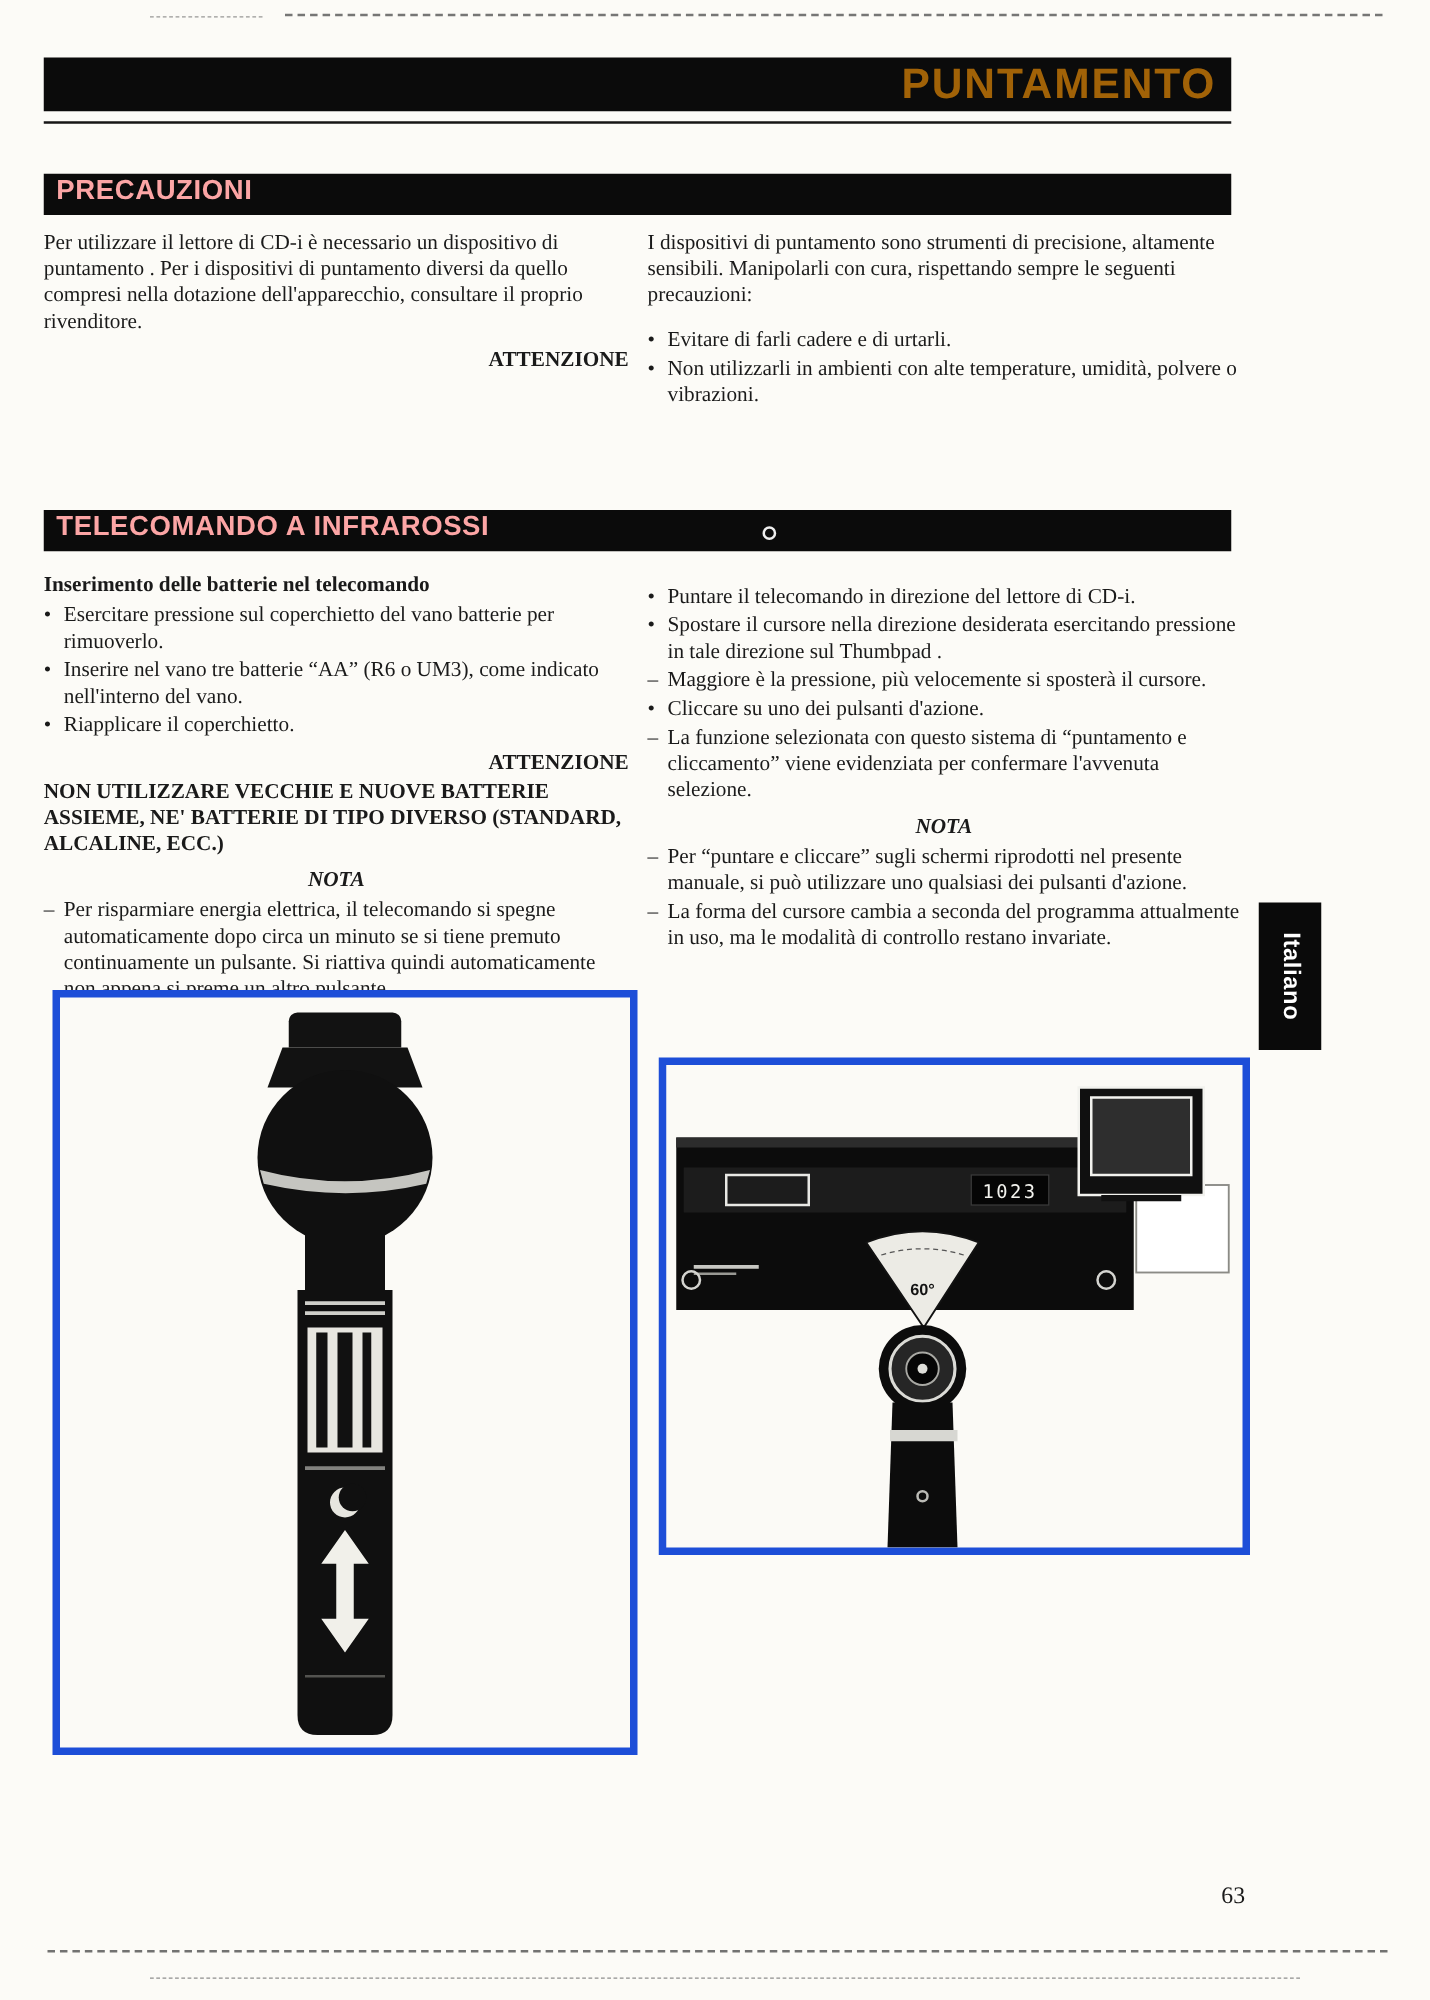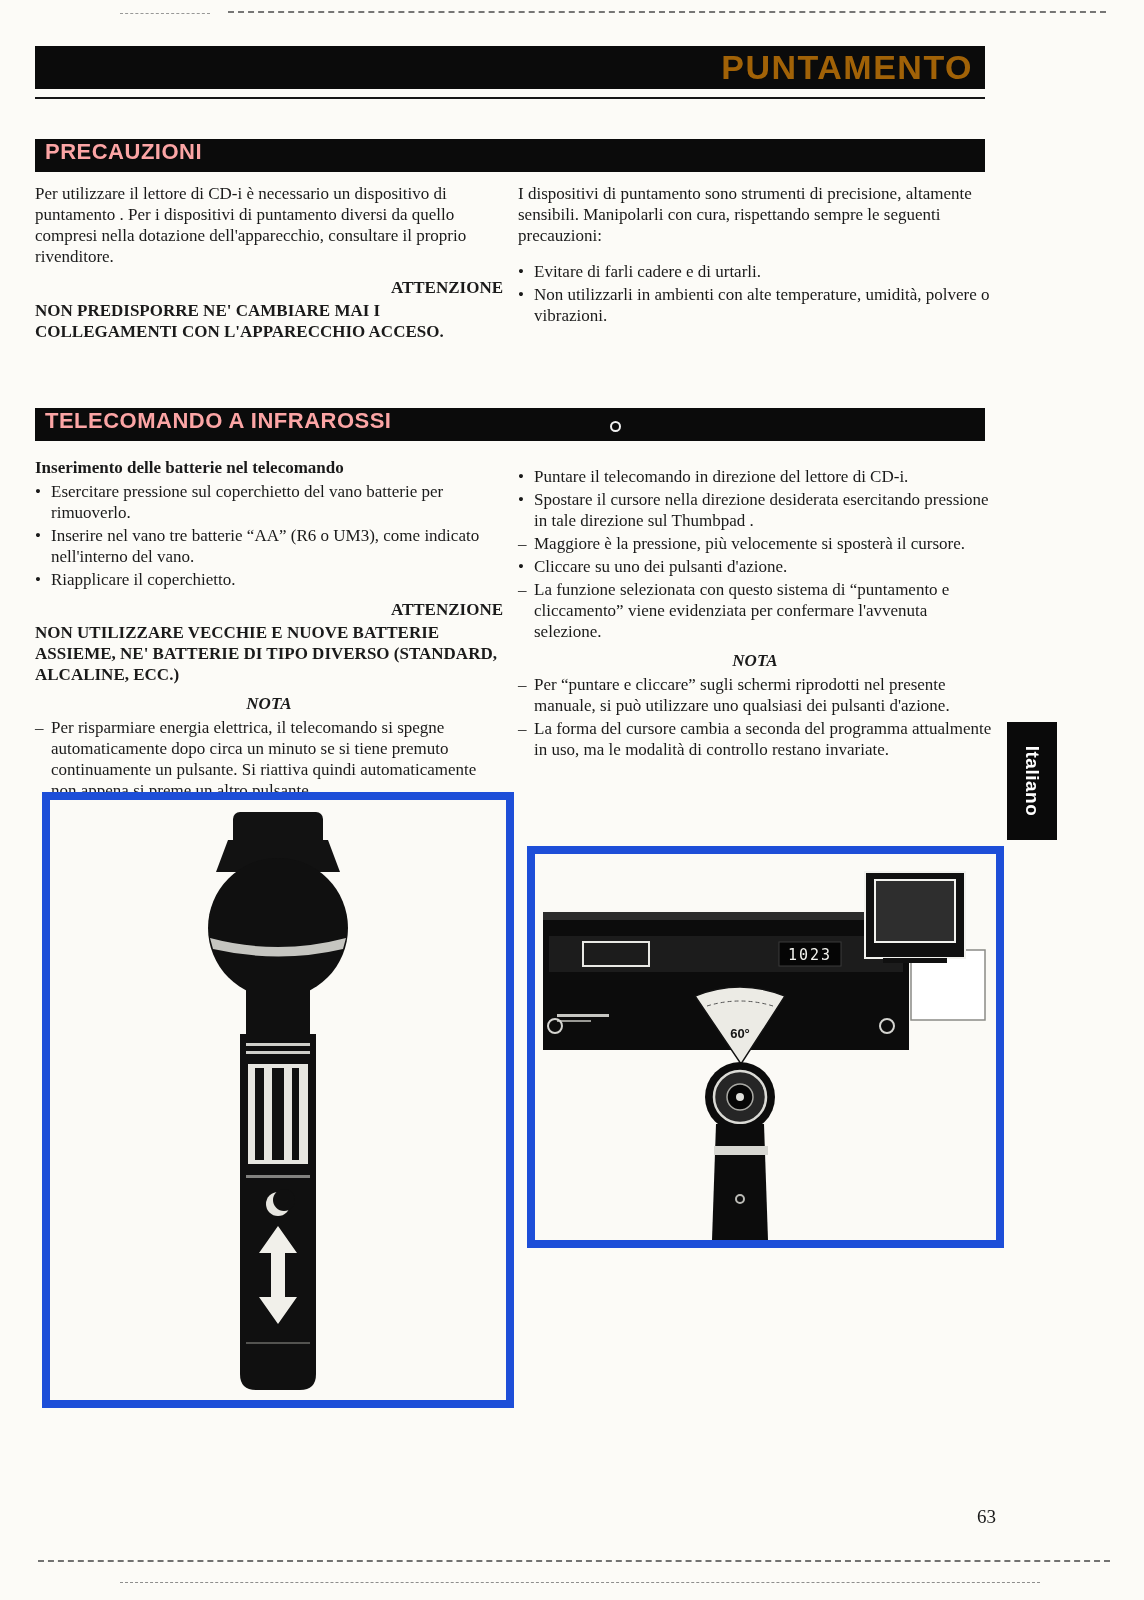--- a/index.html
+++ b/index.html
@@ -53,21 +53,21 @@
   .bold-body { font-weight:700; margin-bottom:8px; }
   .subhead { font-weight:700; margin-bottom:3px; }
   .nota-title { text-align:center; font-weight:700; font-style:italic; margin:8px 0 3px; }
 
   .li { display:flex; margin-bottom:2px; }
   .li.mt8 { margin-top:9px; }
   .li .marker { flex:0 0 16px; width:16px; }
   .li .li-text { flex:1; }
 
   
-  .figure { position:absolute; border:8px solid #1d4ed8; background:#fbfaf6; }
+  .figure { position:absolute; border:6px solid #1d4ed8; background:#fbfaf6; }
   .fig-remote { left:42px;  top:792px; width:456px; height:600px; }
   .fig-player { left:527px; top:846px; width:461px; height:386px; }
   .figure svg { display:block; width:100%; height:100%; }
 
   
   .lang-tab {
     position:absolute; left:1007px; top:722px; width:50px; height:118px;
     background:#0a0a0a; display:flex; align-items:center; justify-content:center;
   }
   .lang-tab .rot {
@@ -91,21 +91,20 @@
   </div>
   <div class="header-rule"></div>
 
   <div class="section-bar bar-precauzioni">
     <span>PRECAUZIONI</span>
   </div>
 
   <div class="textcol prec-left">
     <p class="body">Per utilizzare il lettore di CD-i è necessario un dispositivo di puntamento . Per i dispositivi di puntamento diversi da quello compresi nella dotazione dell'apparecchio, consultare il proprio rivenditore.</p>
     <p class="center-bold">ATTENZIONE</p>
-    <p class="bold-body">NON PREDISPORRE NE' CAMBIARE MAI I COLLEGAMENTI CON L'APPARECCHIO ACCESO.</p>
   </div>
 
   <div class="textcol prec-right">
     <p class="body big-gap">I dispositivi di puntamento sono strumenti di precisione, altamente sensibili. Manipolarli con cura, rispettando sempre le seguenti precauzioni:</p>
     <div class="li">
       <span class="marker">•</span>
       <span class="li-text">Evitare di farli cadere e di urtarli.</span>
     </div>
     <div class="li">
       <span class="marker">•</span>

